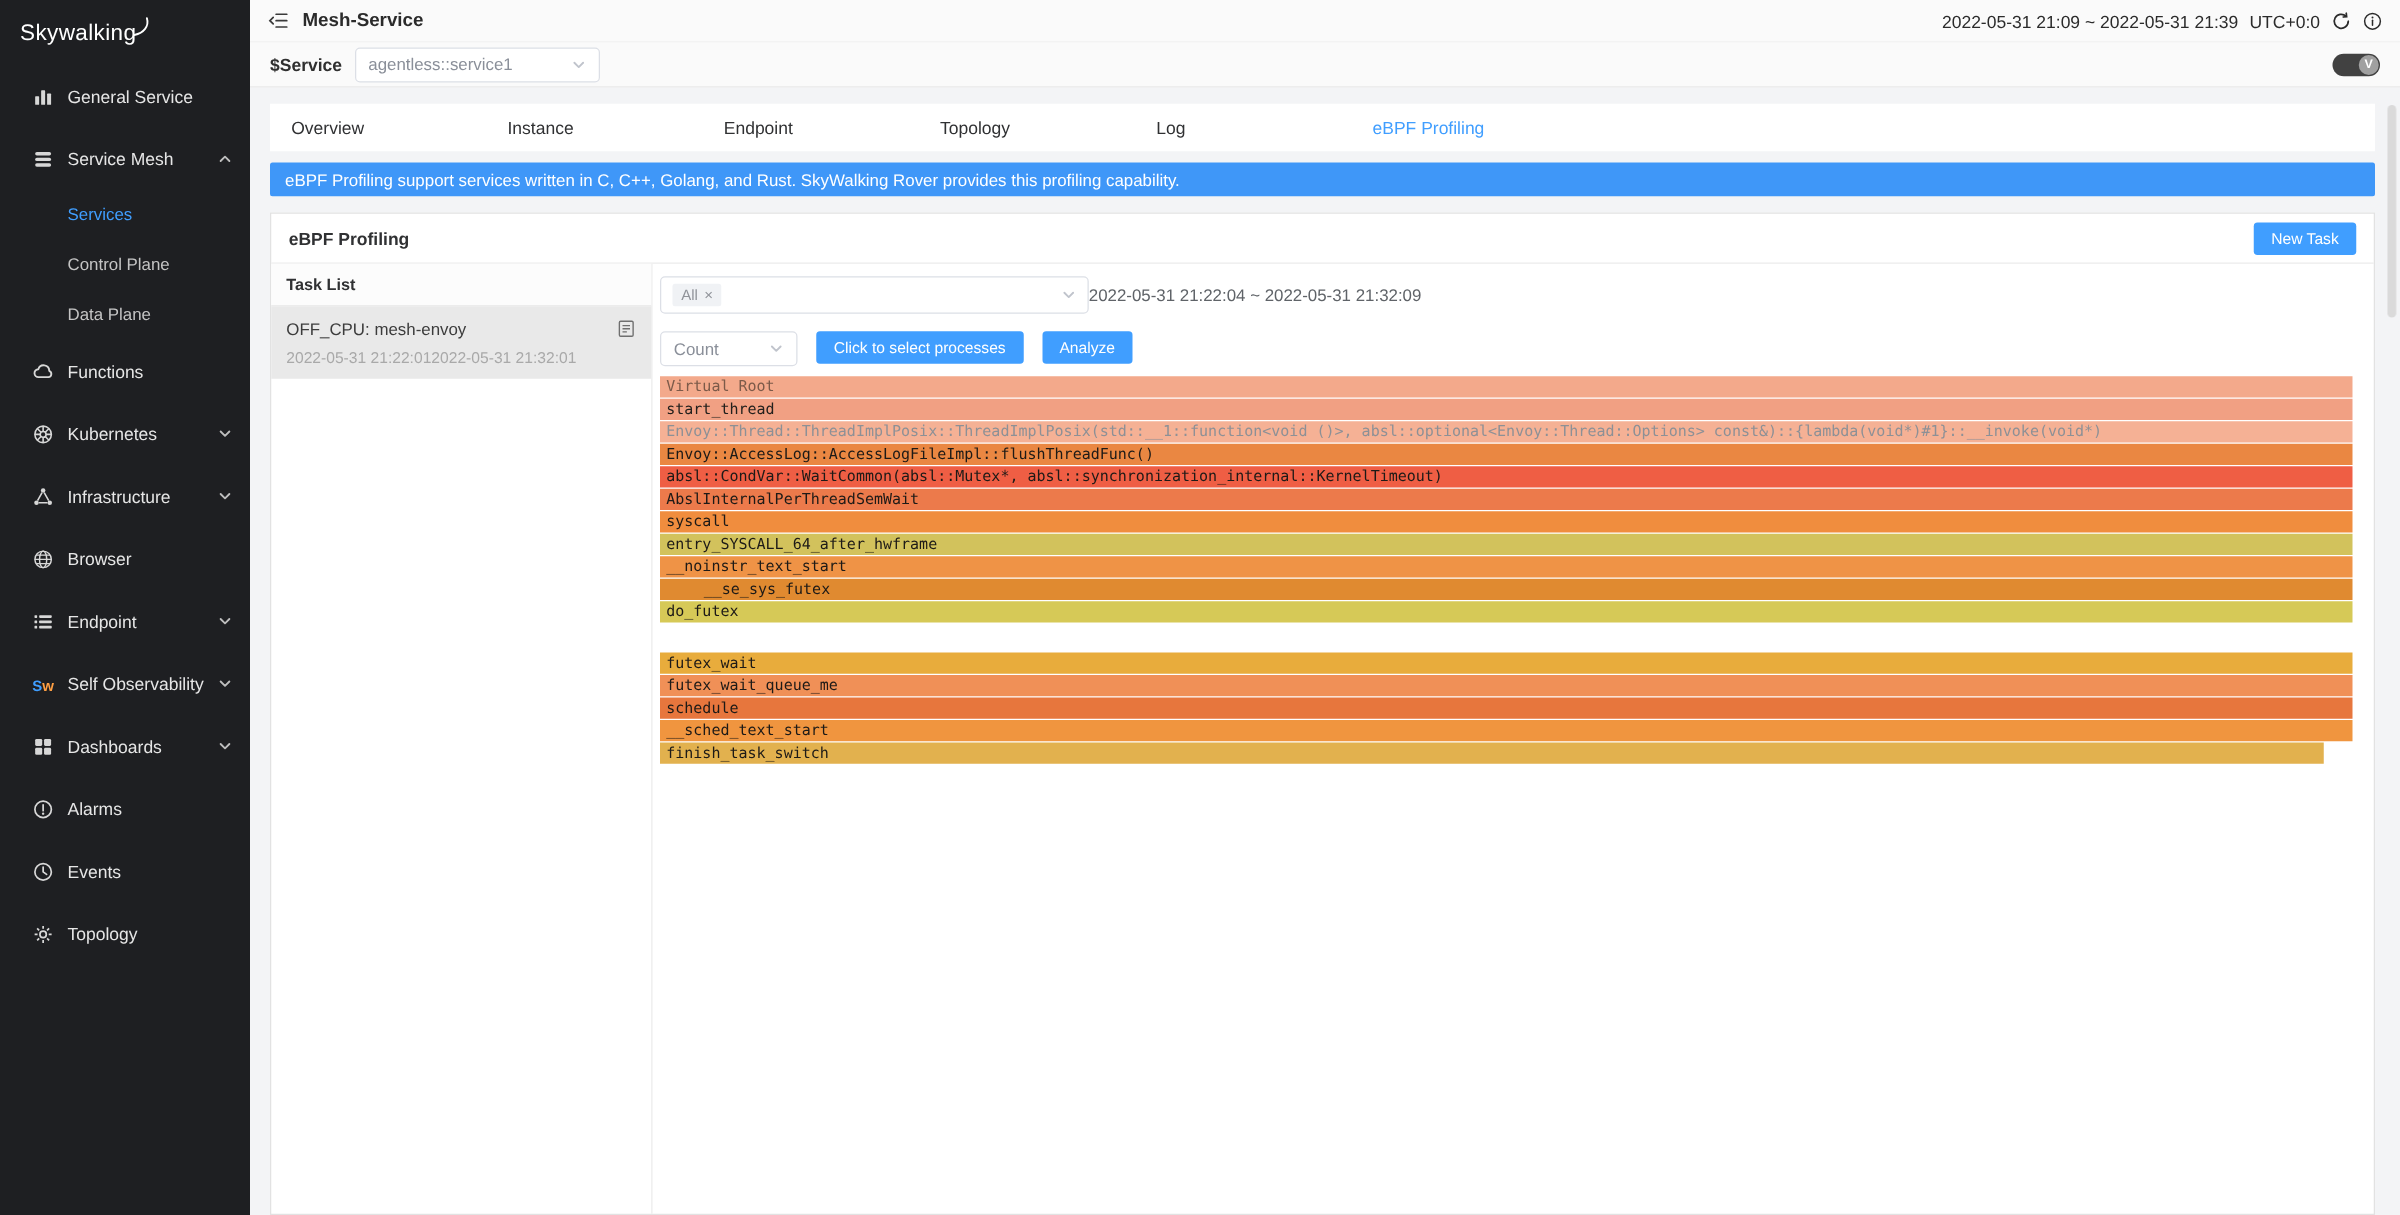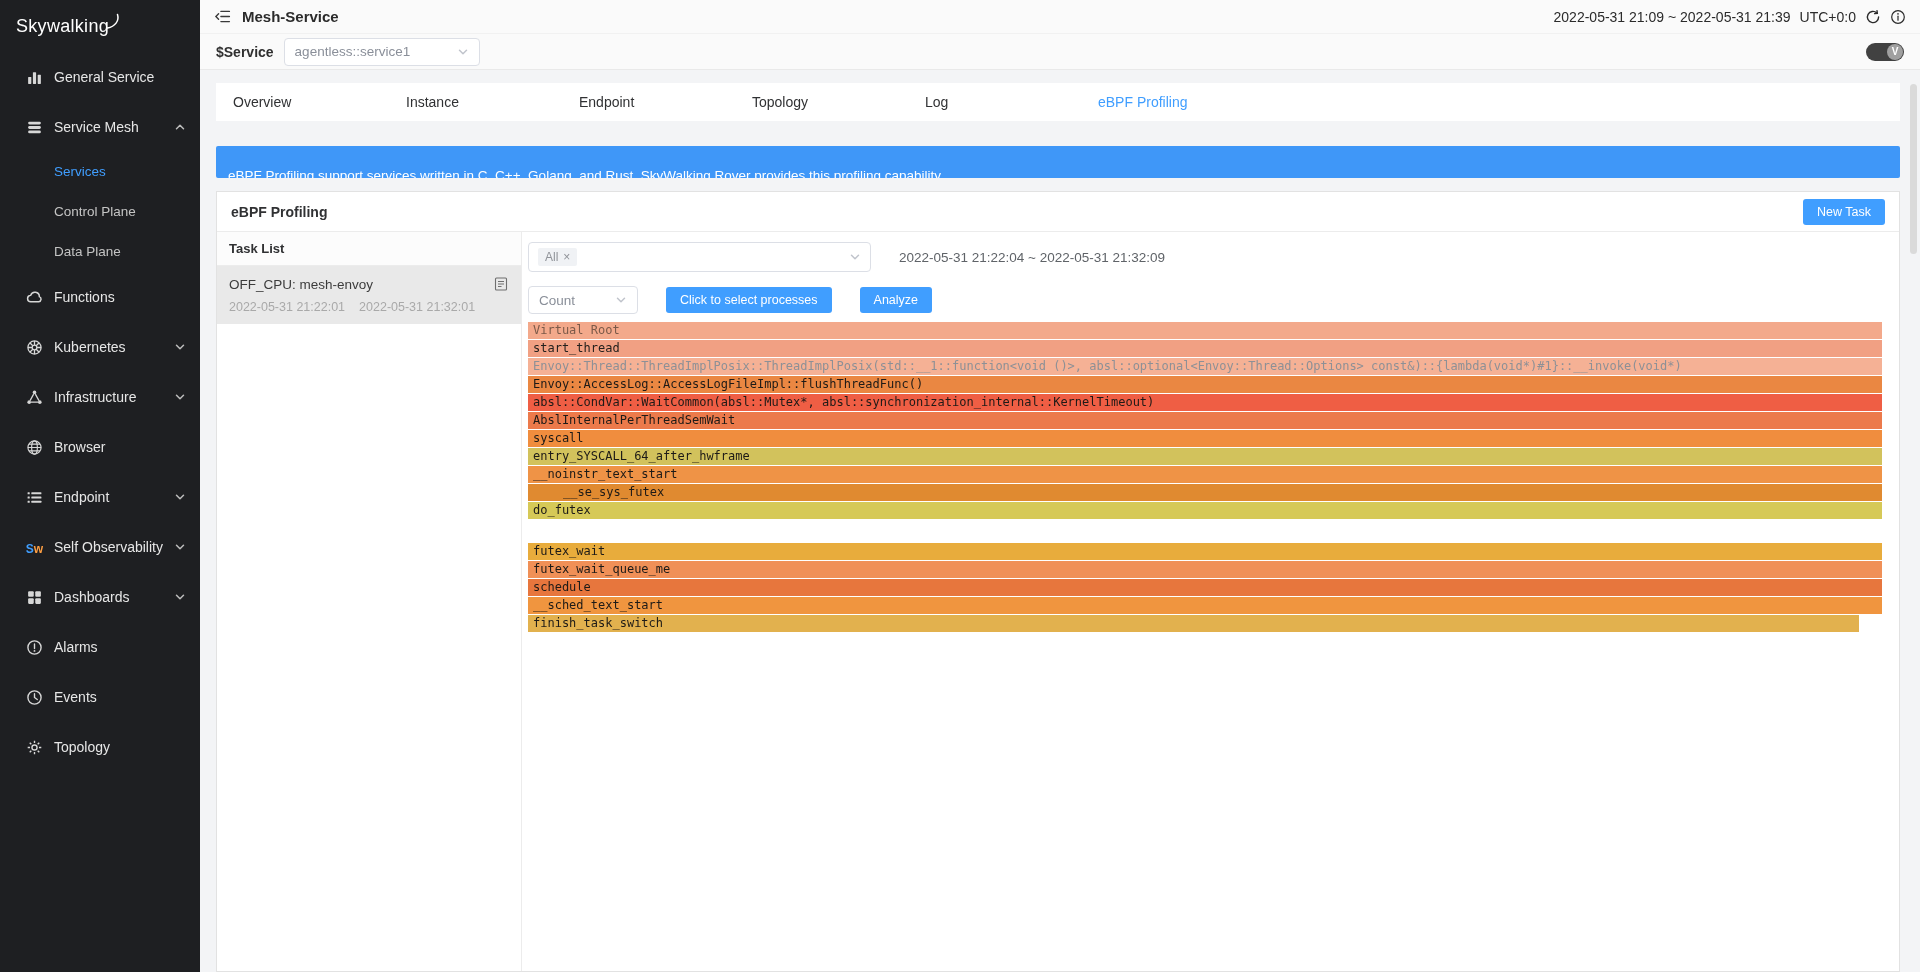--- a/index.html
+++ b/index.html
@@ -38,41 +38,41 @@
 .chev{width:12px;height:12px;color:#c0c4cc;display:inline-flex}
 .chev svg{width:12px;height:12px}
 .spacer{flex:1}
 .toggle{width:38px;height:18px;border-radius:10px;background:#414141;position:relative;cursor:pointer;flex-shrink:0}
 .knob{position:absolute;top:1px;right:1px;width:16px;height:16px;border-radius:50%;background:#a0a0a0;color:#fff;font-size:10px;font-weight:700;display:flex;align-items:center;justify-content:center}
 
 .content{flex:1;padding:13px 20px 0 16px;display:flex;flex-direction:column;min-height:0}
 .tabcard{background:#fff;height:38px;display:flex;align-items:center;flex-shrink:0}
 .tab{width:173px;padding-left:17px;font-size:14px;color:#303133;cursor:pointer;white-space:nowrap}
 .tab.active{color:var(--accent)}
-.banner{margin-top:25px;background:var(--banner);color:#fff;height:27px;line-height:27px;padding:16px 12px;font-size:13.5px;border-radius:2px;flex-shrink:0;white-space:nowrap;overflow:hidden}
+.banner{margin-top:9px;background:var(--banner);color:#fff;height:27px;line-height:27px;padding:1px 12px;font-size:13.5px;border-radius:2px;flex-shrink:0;white-space:nowrap;overflow:hidden}
 .panel{margin-top:13px;background:#fff;border:1px solid #e2e2e2;flex:1;display:flex;flex-direction:column;min-height:0}
 .panel-header{height:40px;display:flex;align-items:center;justify-content:space-between;padding:0 14px;border-bottom:1px solid #ececec;flex-shrink:0}
 .panel-title{font-size:14px;font-weight:700;color:#303133}
 .btn{background:var(--accent);color:#fff;border:none;border-radius:3px;font-size:12.5px;padding:6px 14px;cursor:pointer;font-family:inherit;white-space:nowrap}
 .panel-body{flex:1;display:flex;min-height:0}
 .tasklist{width:305px;border-right:1px solid #ececec;flex-shrink:0;display:flex;flex-direction:column}
 .tasklist-header{padding:9px 12px;font-size:13px;font-weight:700;border-bottom:1px solid #ececec;background:#fcfcfc;color:#303133}
 .task-item{background:#e9e9e9;padding:10px 12px;cursor:pointer}
 .task-row1{display:flex;align-items:center;justify-content:space-between}
 .task-name{font-size:13.5px;color:#3c3c3c}
 .task-ic{width:16px;height:16px;color:#6f6f6f;display:inline-flex;cursor:pointer}
 .task-ic svg{width:100%;height:100%}
-.task-times{margin-top:8px;display:flex;gap:14px;font-size:12.5px;color:#a9a9a9}
+.task-times{margin-top:8px;display:flex;font-size:12.5px;color:#a9a9a9}
 .analysis{flex:1;padding:10px 17px 0 6px;min-width:0;display:flex;flex-direction:column}
 .ctrl-row1{display:flex;align-items:center}
 .mselect{width:343px;height:30px;background:#fff;border:1px solid #dcdfe6;border-radius:4px;display:flex;align-items:center;justify-content:space-between;padding:0 9px;cursor:pointer}
 .tag{background:#f0f2f5;border-radius:2px;padding:2px 7px;font-size:12px;color:#909399;display:inline-flex;align-items:center;gap:5px}
 .tag-x{font-size:12px;color:#909399;cursor:pointer;line-height:1}
-.trange{margin-left:28px;font-size:13.5px;color:#5f6368}
-.ctrl-row2{margin-top:14px;display:flex;align-items:center;gap:28px}
+.trange{margin-left:0;font-size:13.5px;color:#5f6368}
+.ctrl-row2{margin-top:14px;display:flex;align-items:flex-start;gap:15px}
 .agg-select{width:110px}
 .flame{margin-top:8px}
 .frame{height:17px;line-height:17px;margin-bottom:1px;font-family:"DejaVu Sans Mono",monospace;font-size:12px;padding-left:5px;white-space:nowrap;overflow:hidden;cursor:pointer;color:#1d1a17}
 .scroll-thumb{position:fixed;right:3px;top:84px;width:7px;height:170px;border-radius:4px;background:#dadada}
 </style>
 </head>
 <body>
 
 <div class="app">
   <aside class="sidebar">

